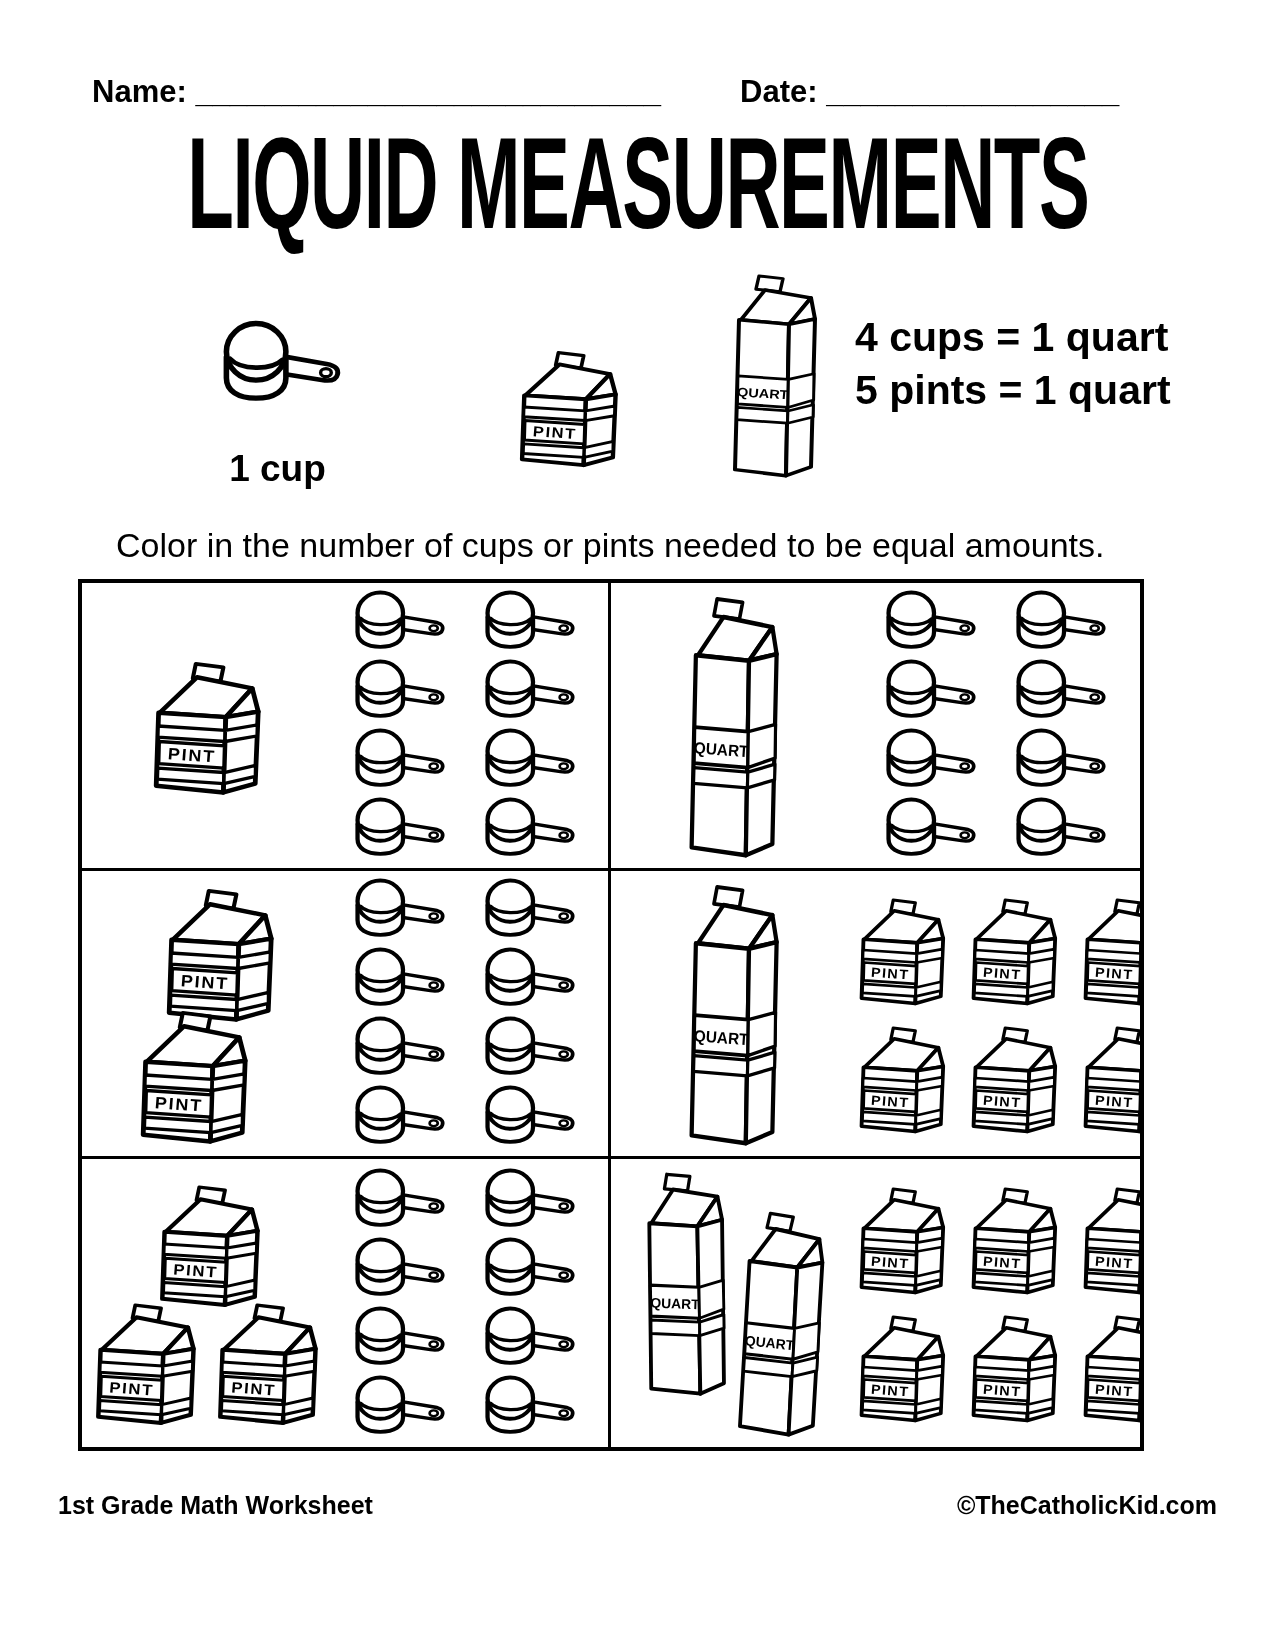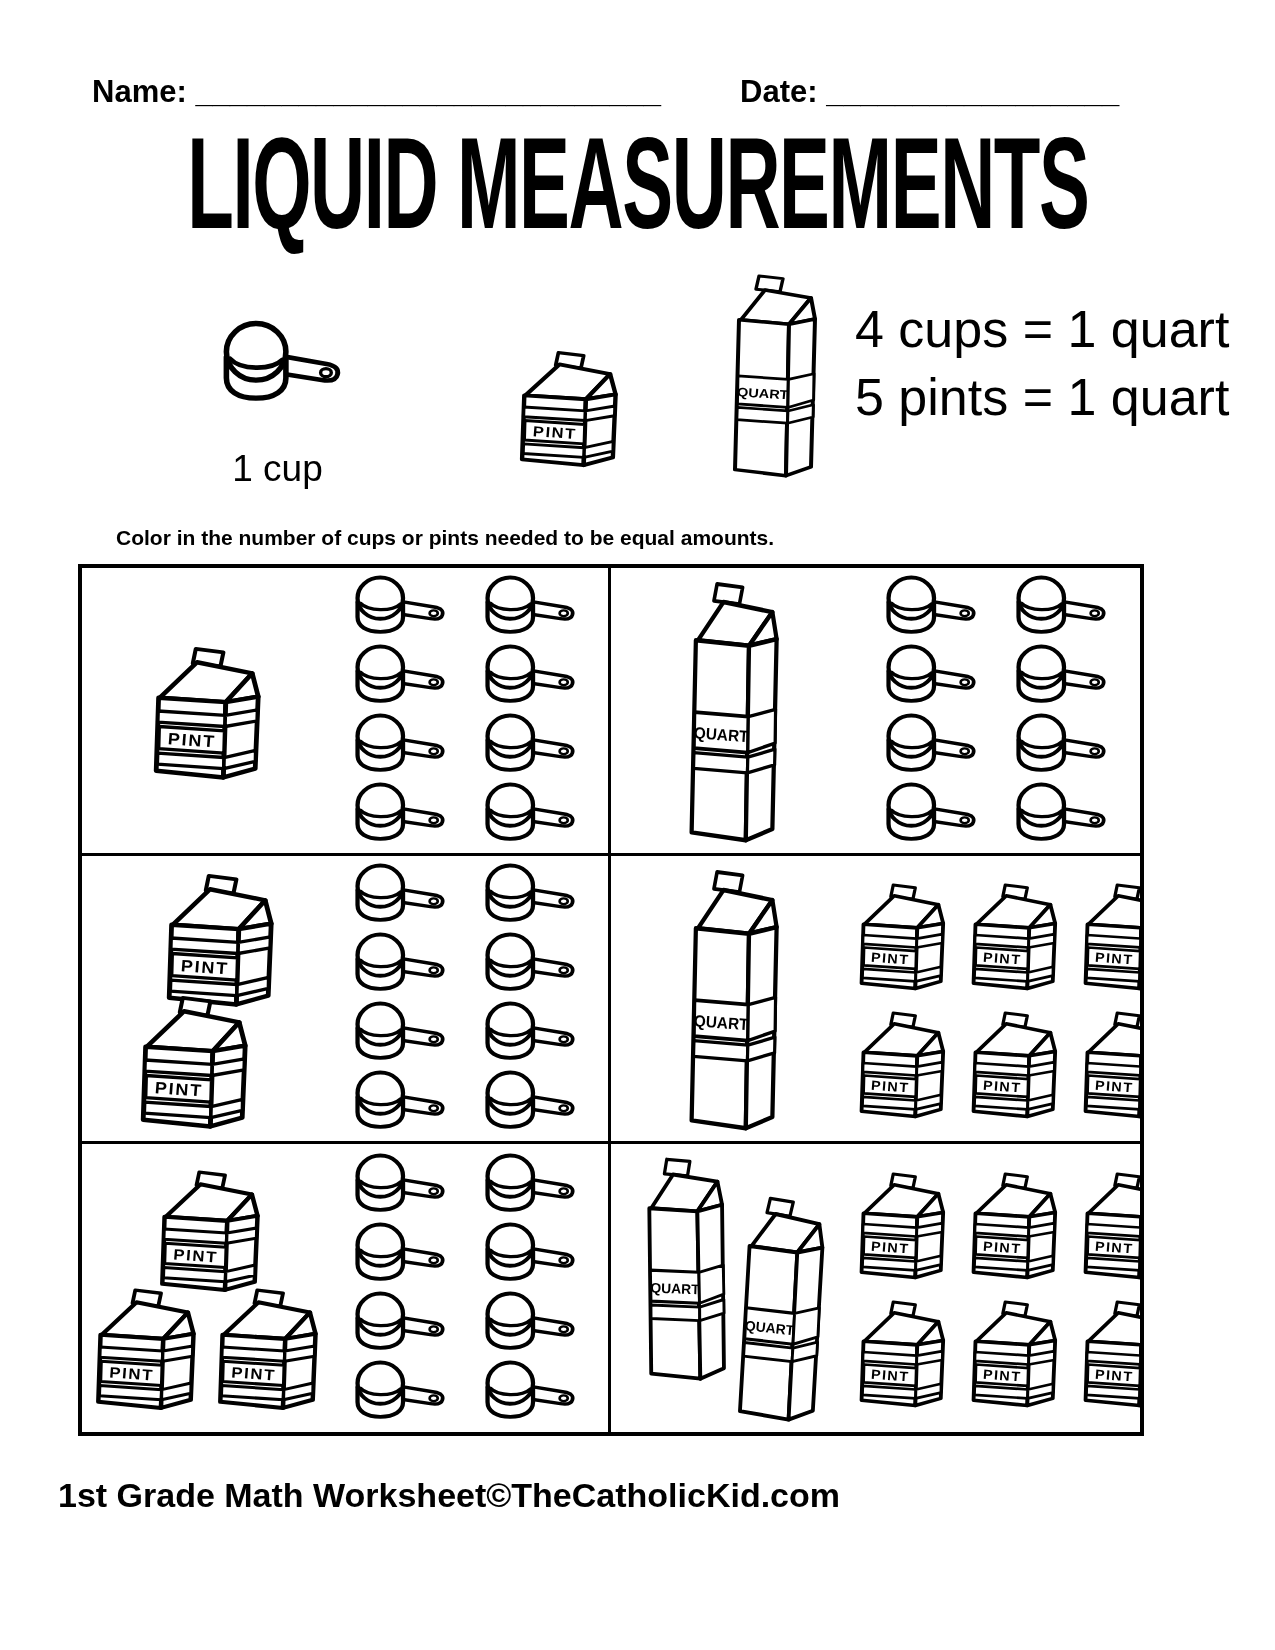--- a/index.html
+++ b/index.html
@@ -19,29 +19,29 @@
     white-space: nowrap; letter-spacing: -2px;
     transform: scale(0.72, 1.22); transform-origin: center top; }
 
   
   .legend { display: flex; align-items: stretch; margin: 30px 0 0 150px; height: 228px; }
   .leg-col { display: flex; flex-direction: column; align-items: center; justify-content: flex-end; }
   .leg-cup { width: 255px; }
   .leg-cup .iconbox { margin-bottom: 36px; }
   .leg-pint { width: 320px; }
   .leg-pint .iconbox { margin-bottom: 16px; }
-  .leg-caption { font-size: 37px; font-weight: normal; }
+  .leg-caption { font-size: 37px; font-weight: bold; }
   .leg-quart { display: flex; align-items: center; gap: 34px; padding-top: 2px; }
-  .leg-quart .eqs { font-size: 52px; font-weight: normal; line-height: 1.3; padding-bottom: 26px; text-align: center; }
+  .leg-quart .eqs { font-size: 41px; font-weight: bold; line-height: 1.3; padding-bottom: 26px; }
   .leg-cup svg { width: 136px; height: 88px; }
   .leg-pint svg { width: 110px; height: 126px; }
   .leg-quart .iconbox svg { width: 96px; height: 212px; }
 
   
-  .instruction { margin: 36px 0 14px 116px; font-size: 21px; font-weight: bold; }
+  .instruction { margin: 36px 0 14px 116px; font-size: 34px; font-weight: normal; }
 
   
   .ws-grid { margin-left: 78px; width: 1066px; border: 4px solid #000;
     display: grid; grid-template-columns: 1fr 1fr; grid-template-rows: repeat(3, 288px); }
   .cell { display: flex; padding: 6px 4px; border-right: 3px solid #000; border-bottom: 3px solid #000; overflow: hidden; }
   .cell:nth-child(2n) { border-right: none; }
   .cell:nth-child(5), .cell:nth-child(6) { border-bottom: none; }
   .zone-left { flex: 0 0 45%; display: flex; align-items: center; justify-content: center; }
   .zone-right { flex: 1; display: flex; align-items: center; justify-content: center; }
 
@@ -63,22 +63,22 @@
   .stack3 .s3top svg { width: 112px; height: 132px; }
   .stack3 .s3row { display: flex; gap: 10px; margin-top: -14px; }
   .stack3 .s3row svg { width: 112px; height: 132px; }
 
   .pair-quart { display: flex; gap: 4px; align-items: flex-start; }
   .left-quart-2 .icon-quart { width: 92px; height: 234px; }
   .pair-quart svg:nth-child(1) { transform: rotate(-2deg); }
   .pair-quart svg:nth-child(2) { margin-top: 40px; transform: rotate(2deg); }
 
   
-  .footer { display: flex; align-items: baseline;
-    margin-top: 40px; padding: 0 58px; font-size: 34px; font-weight: bold; }
+  .footer { display: flex; justify-content: space-between; align-items: baseline;
+    margin-top: 40px; padding: 0 58px; font-size: 25px; font-weight: bold; }
 
   svg text { font-family: "Liberation Sans", sans-serif; }
 </style>
 </head>
 <body>
 
 <div class="hdr">
   <div class="hdr-name">
     <span class="label">Name:</span>
     <span class="line">___________________________</span>

